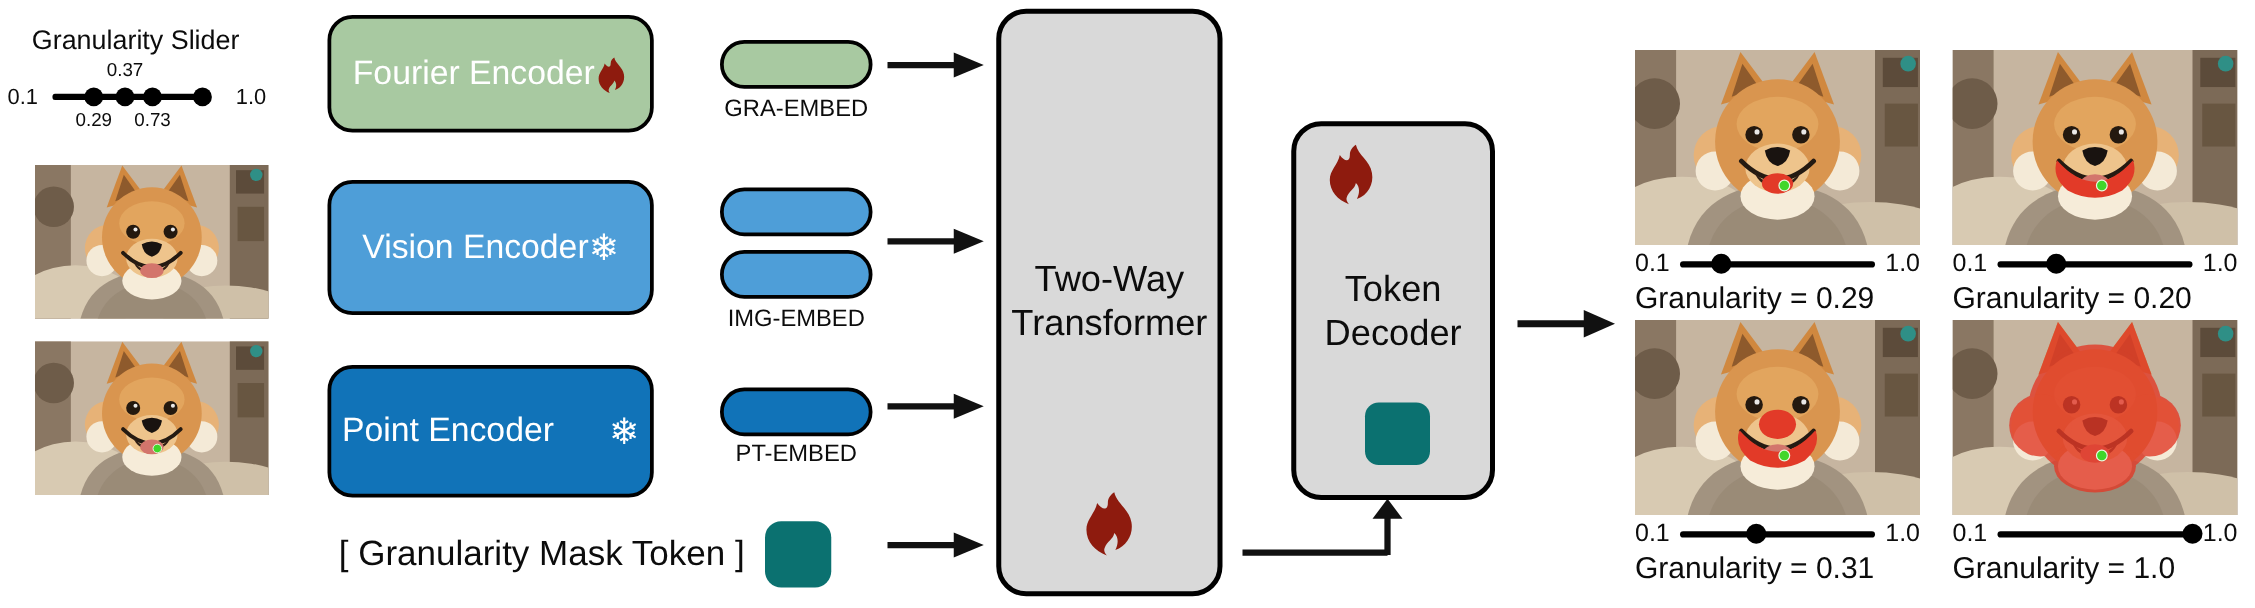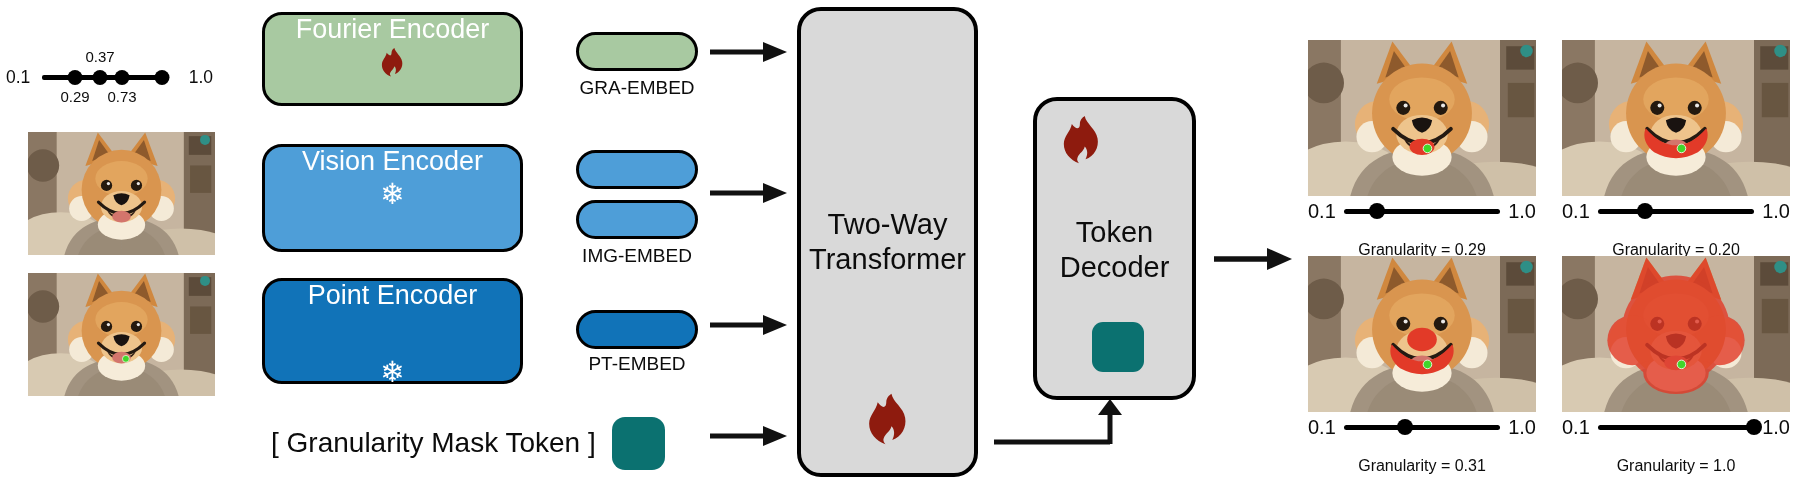--- a/index.html
+++ b/index.html
@@ -19,25 +19,25 @@
   .gs-mark.br{left:120px;top:70px;}
 
   
   .iphoto{position:absolute;left:28px;width:187px;height:123px;overflow:hidden;}
   .iphoto svg,.ophoto svg{width:100%;height:100%;display:block;}
   #iphoto-0{top:132px;}
   #iphoto-1{top:273px;}
 
   
   .encoder{position:absolute;left:262px;width:261px;border:3.5px solid #000;border-radius:20px;
-           display:flex;flex-direction:column;align-items:center;
+           display:flex;flex-direction:row;align-items:center;justify-content:center;
            color:#fff;box-sizing:border-box;}
   #enc-fourier{top:12px;height:94px;background:var(--green);}
   #enc-vision{top:144px;height:108px;background:var(--blue-light);}
-  #enc-point{top:278px;height:106px;background:var(--blue-dark);gap:44px;}
+  #enc-point{top:292px;height:106px;background:var(--blue-dark);gap:44px;}
   .elabel{font-size:27px;line-height:1.1;}
   .snow{font-size:29px;line-height:1;color:#fff;margin-top:3px;}
   .flame{color:var(--fire);}
   .flame svg{display:block;width:100%;height:100%;}
   .flame.sm{width:27px;height:31px;margin-top:2px;}
   .flame.lg{position:absolute;width:48px;height:55px;}
 
   
   .pill{position:absolute;left:576px;width:122px;height:39px;border:3.5px solid #000;
         border-radius:21px;box-sizing:border-box;}
@@ -73,28 +73,29 @@
   .ogrid{position:absolute;left:1308px;top:40px;width:496px;height:446px;}
   .ocell{position:absolute;width:228px;}
   .ocell:nth-child(1){left:0;top:0;}
   .ocell:nth-child(2){left:254px;top:0;}
   .ocell:nth-child(3){left:0;top:216px;}
   .ocell:nth-child(4){left:254px;top:216px;}
   .ophoto{width:228px;height:156px;overflow:hidden;}
   .oslider{display:flex;align-items:center;height:26px;margin-top:2px;font-size:20px;}
   .osl-track{flex:1;height:5px;background:#000;margin:0 8px;position:relative;border-radius:2.5px;}
   .osl-knob{position:absolute;top:50%;width:16px;height:16px;background:#000;border-radius:50%;transform:translate(-50%,-50%);}
-  .ocaption{text-align:center;font-size:16px;margin-top:17px;}
+  .ocaption{text-align:left;font-size:24px;margin-top:1px;}
 </style>
 </head>
 <body>
 
 <div class="canvas">
 
   <div class="gslider">
+    <div class="gs-title">Granularity Slider</div>
     <span class="gs-mark above">0.37</span>
     <span class="gs-min">0.1</span>
     <div class="gs-trackline">
       <span class="gs-dot" style="left:27%"></span>
       <span class="gs-dot" style="left:47%"></span>
       <span class="gs-dot" style="left:64.5%"></span>
       <span class="gs-dot" style="left:97%"></span>
     </div>
     <span class="gs-max">1.0</span>
     <span class="gs-mark bl">0.29</span>

